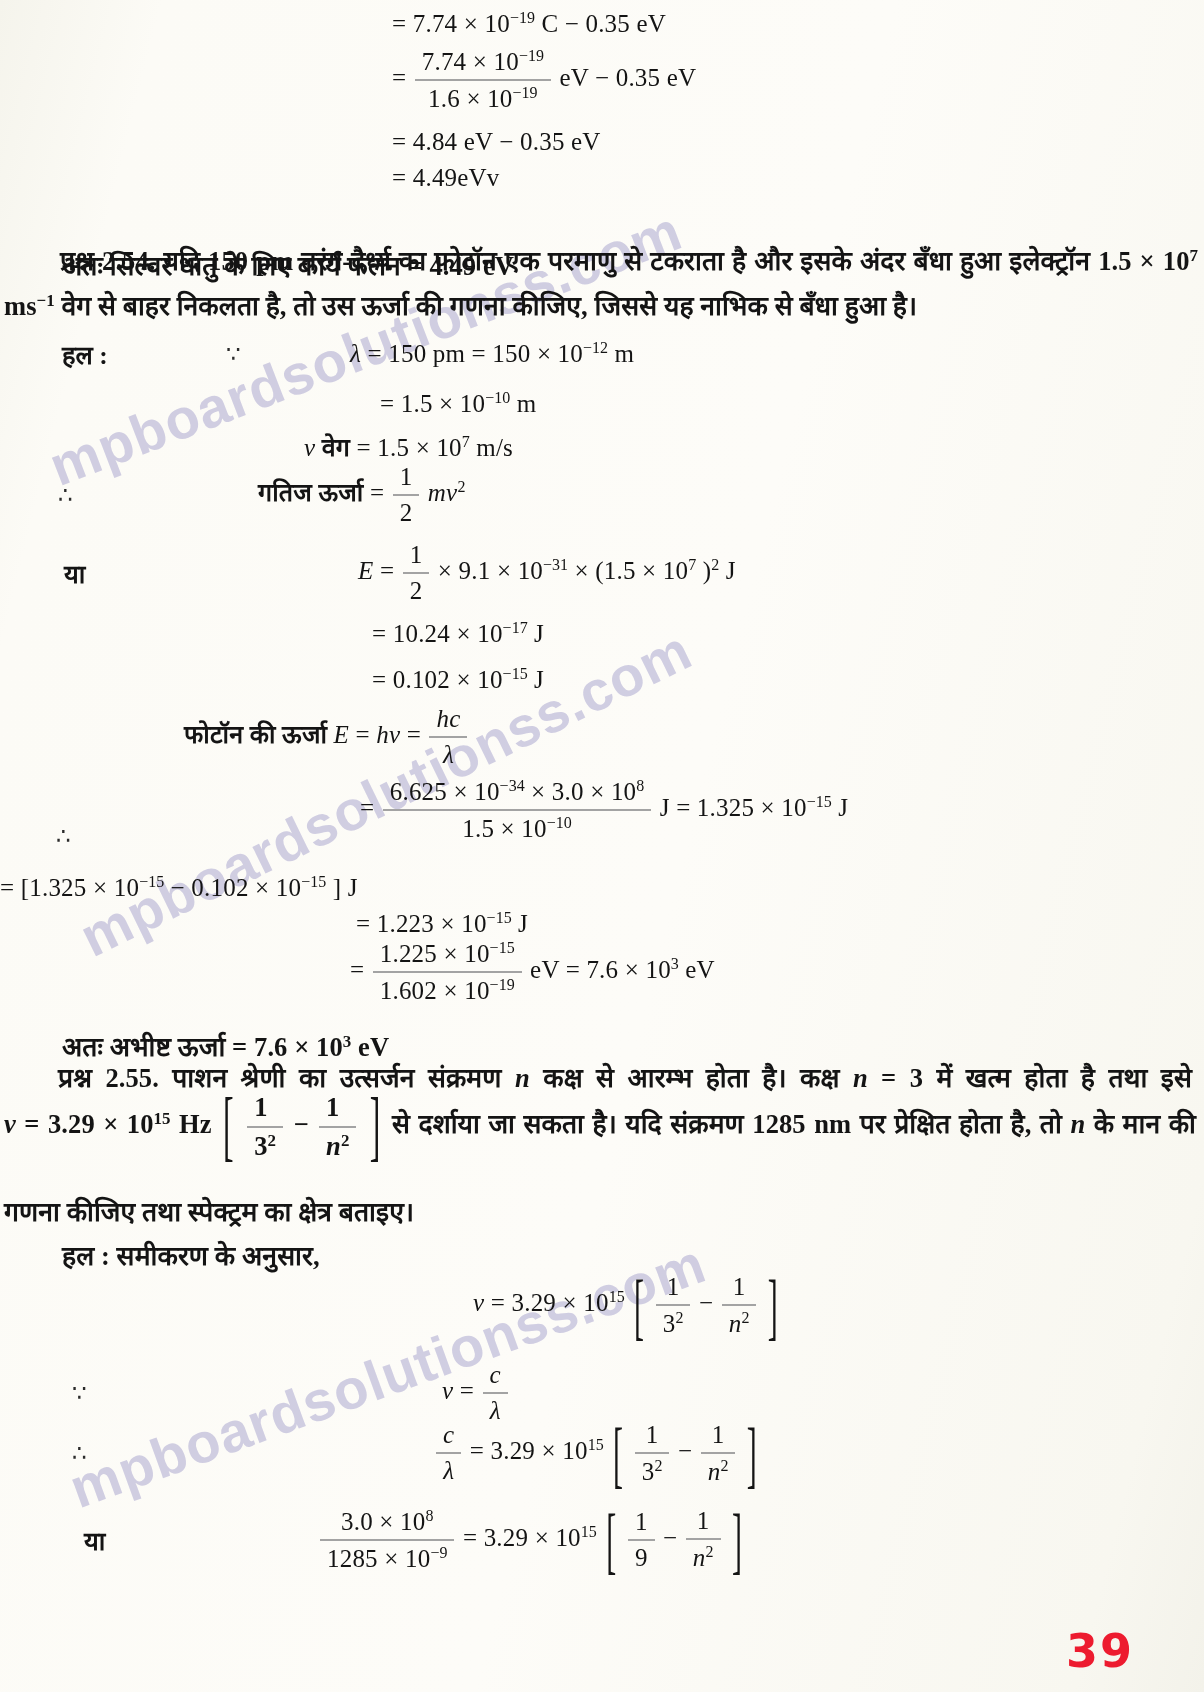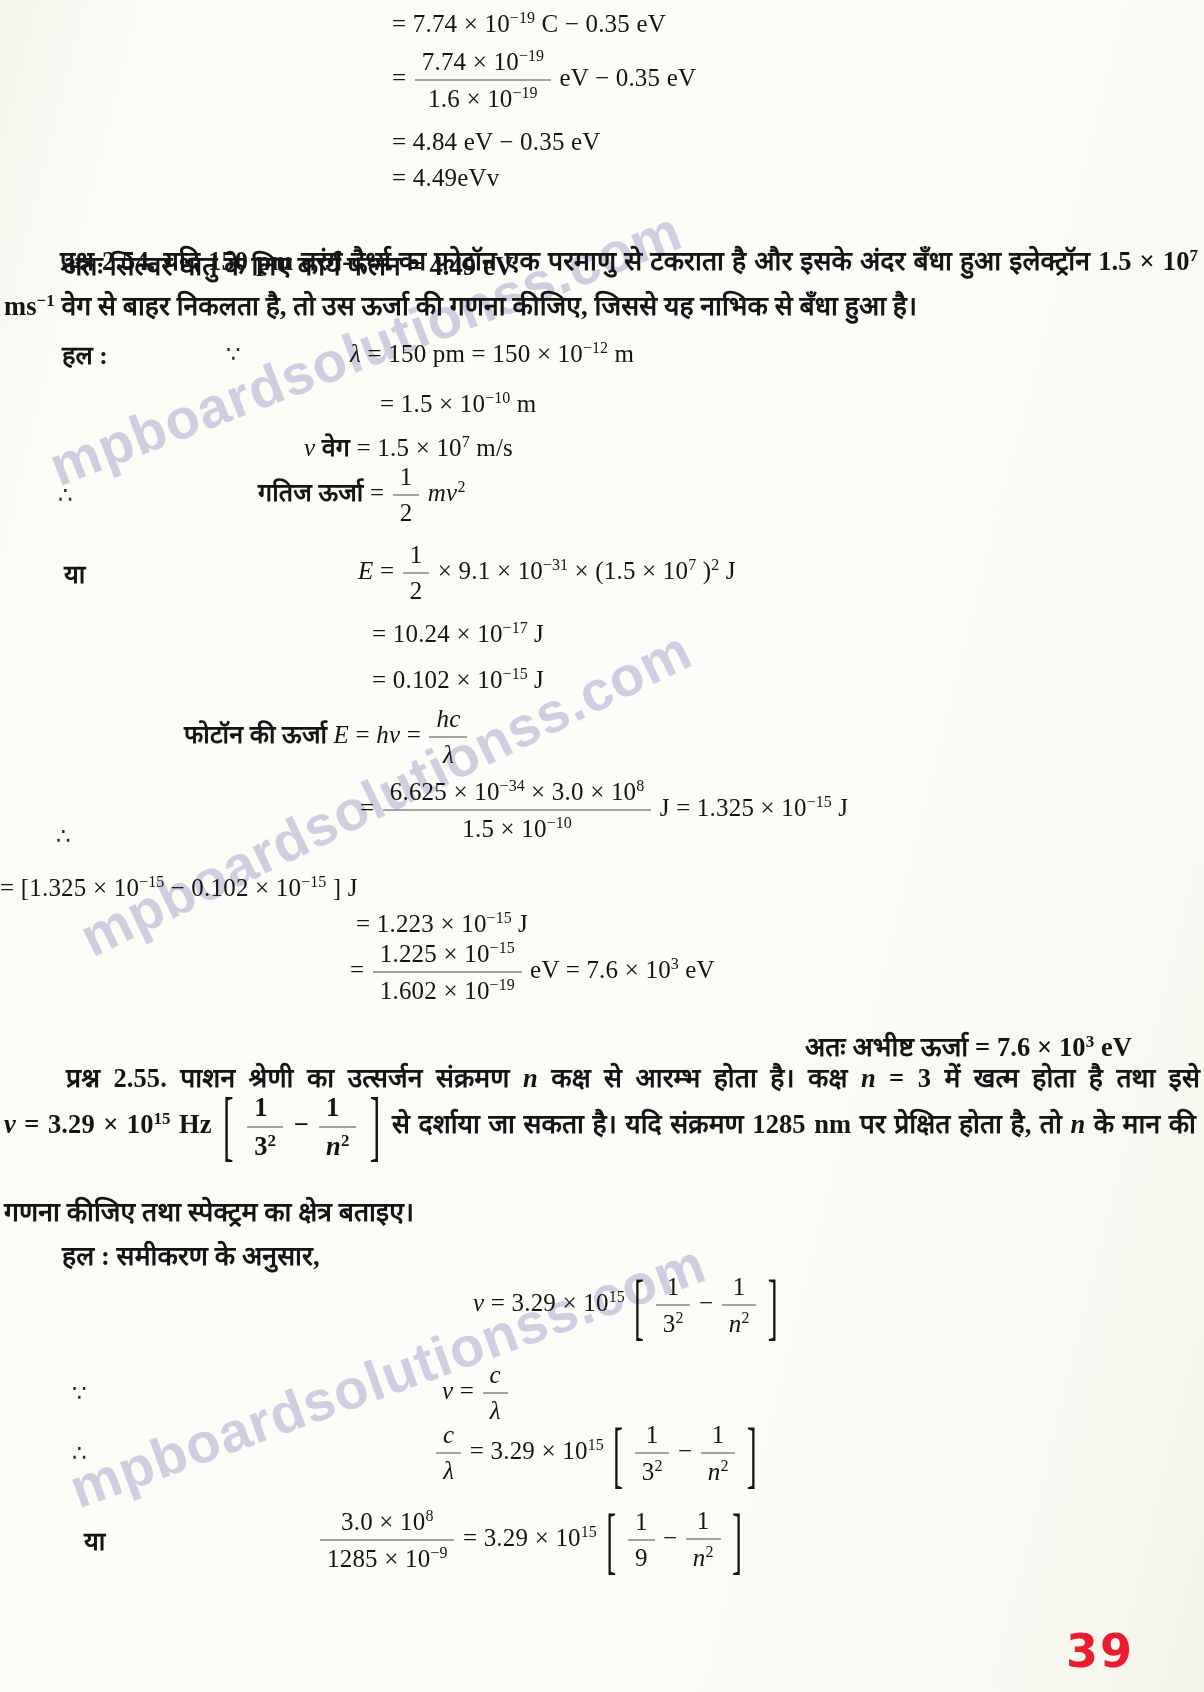--- a/index.html
+++ b/index.html
@@ -59,24 +59,24 @@
       <div class="row" style="top: 540px;"><span class="lbl" style="left: 64px;">या</span><span class="math" style="margin-left: 358px;"><i>E</i> = <span class="fr"><span class="num">1</span><span class="den">2</span></span> × 9.1 × 10<sup>−31</sup> × (1.5 × 10<sup>7</sup> )<sup>2</sup> J</span></div>
       <div class="row" style="top: 618px;"><span class="math" style="margin-left: 372px;">= 10.24 × 10<sup>−17</sup> J</span></div>
       <div class="row" style="top: 664px;"><span class="math" style="margin-left: 372px;">= 0.102 × 10<sup>−15</sup> J</span></div>
       <div class="row" style="top: 704px;"><span class="math" style="margin-left: 184px;"><b>फोटॉन की ऊर्जा</b> <i>E</i> = <i>hv</i> = <span class="fr"><span class="num"><i>hc</i></span><span class="den"><i>λ</i></span></span></span></div>
       <div class="row" style="top: 776px;"><span class="math" style="margin-left: 360px;">= <span class="fr"><span class="num">6.625 × 10<sup>−34</sup> × 3.0 × 10<sup>8</sup></span><span class="den">1.5 × 10<sup>−10</sup></span></span> J = 1.325 × 10<sup>−15</sup> J</span></div>
       <div class="row" style="top: 836px;"><span class="lbl sym" style="left: 56px;">∴</span></div>
       <div class="row" style="top: 872px;"><span class="math" style="">= [1.325 × 10<sup>−15</sup> − 0.102 × 10<sup>−15</sup> ] J</span></div>
       <div class="row" style="top: 908px;"><span class="math" style="margin-left: 356px;">= 1.223 × 10<sup>−15</sup> J</span></div>
       <div class="row" style="top: 938px;"><span class="math" style="margin-left: 350px;">= <span class="fr"><span class="num">1.225 × 10<sup>−15</sup></span><span class="den">1.602 × 10<sup>−19</sup></span></span> eV = 7.6 × 10<sup>3</sup> eV</span></div>
       <div class="row" style="top: 1022px;">
-        <div class="para" style="padding-left: 62px; text-align: right;">अतः अभीष्ट ऊर्जा = 7.6 × 10<sup>3</sup> eV</div>
+        <div class="para" style="padding-left: 62px;">अतः अभीष्ट ऊर्जा = 7.6 × 10<sup>3</sup> eV</div>
       </div>
       <div class="row" style="top: 1058px;">
-        <div class="para" style="padding-left: 58px; width: 1134px; text-align: justify; text-align-last: justify; margin-left: 8px;">प्रश्न 2.55. पाशन श्रेणी का उत्सर्जन संक्रमण <i>n</i> कक्ष से आरम्भ होता है। कक्ष <i>n</i> = 3 में खत्म होता है तथा इसे</div>
+        <div class="para" style="padding-left: 58px; width: 1134px; text-align: justify; text-align-last: justify;">प्रश्न 2.55. पाशन श्रेणी का उत्सर्जन संक्रमण <i>n</i> कक्ष से आरम्भ होता है। कक्ष <i>n</i> = 3 में खत्म होता है तथा इसे</div>
       </div>
       <div class="row" style="top: 1092px;">
         <div class="para" style="padding-left: 4px; width: 1192px; text-align: justify; text-align-last: justify;"><i>v</i> = 3.29 × 10<sup>15</sup> Hz <span class="bb">[</span> <span class="fr"><span class="num">1</span><span class="den">3<sup>2</sup></span></span> − <span class="fr"><span class="num">1</span><span class="den"><i>n</i><sup>2</sup></span></span> <span class="bb">]</span> से दर्शाया जा सकता है। यदि संक्रमण 1285 nm पर प्रेक्षित होता है, तो <i>n</i> के मान की</div>
       </div>
       <div class="row" style="top: 1192px;">
         <div class="para" style="padding-left: 4px;">गणना कीजिए तथा स्पेक्ट्रम का क्षेत्र बताइए।</div>
       </div>
       <div class="row" style="top: 1236px;">
         <div class="para" style="padding-left: 62px;">हल : समीकरण के अनुसार,</div>
       </div>

